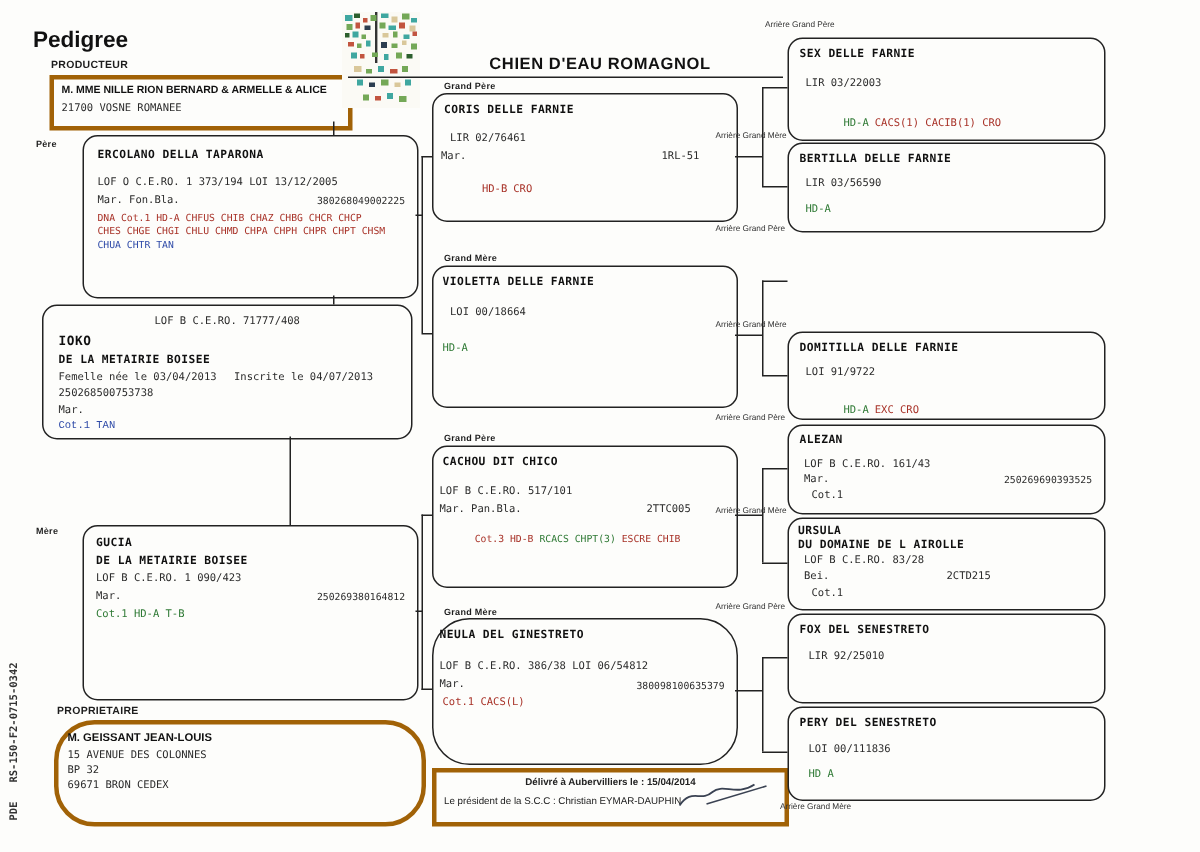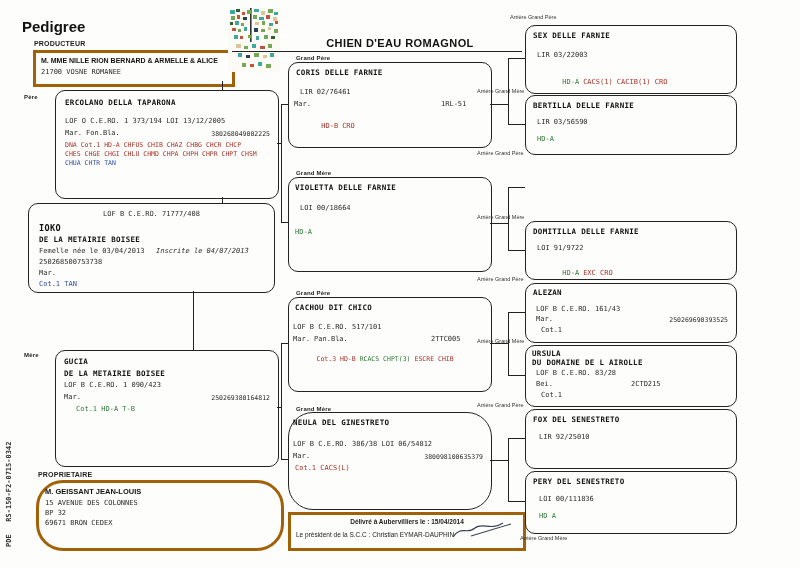--- a/index.html
+++ b/index.html
@@ -107,34 +107,34 @@
     <div class="abs mono-sm red" style="left:9px;top:50px;">DNA Cot.1 HD-A CHFUS CHIB CHAZ CHBG CHCR CHCP</div>
     <div class="abs mono-sm red" style="left:9px;top:59px;">CHES CHGE CHGI CHLU CHMD CHPA CHPH CHPR CHPT CHSM</div>
     <div class="abs mono-sm blue" style="left:9px;top:68px;">CHUA CHTR TAN</div>
   </div>
 
   <div class="box" style="left:28px;top:203px;width:245px;height:88px;">
     <div class="abs mono ctr" style="top:6px;">LOF B C.E.RO. 71777/408</div>
     <div class="abs big-name" style="left:10px;top:19px;">IOKO</div>
     <div class="abs bname" style="left:10px;top:31px;">DE LA METAIRIE BOISEE</div>
     <div class="abs mono" style="left:10px;top:43px;">Femelle née le 03/04/2013</div>
-    <div class="abs mono" style="left:127px;top:43px;font-style:italic;">Inscrite le 04/07/2013</div>
+    <div class="abs mono" style="left:127px;top:43px;">Inscrite le 04/07/2013</div>
     <div class="abs mono" style="left:10px;top:54px;">250268500753738</div>
     <div class="abs mono" style="left:10px;top:65px;">Mar.</div>
-    <div class="abs mono blue" style="left:10px;top:76px;">Cot.1 TAN</div>
+    <div class="abs mono blue" style="left:10px;top:76px;font-family:Liberation Mono, monospace;">Cot.1 TAN</div>
   </div>
 
   <div class="abs tiny" style="left:24px;top:352px;">Mère</div>
   <div class="box" style="left:55px;top:350px;width:222px;height:115px;">
     <div class="abs bname" style="left:8px;top:6px;">GUCIA</div>
     <div class="abs bname" style="left:8px;top:18px;">DE LA METAIRIE BOISEE</div>
     <div class="abs mono" style="left:8px;top:30px;">LOF B C.E.RO. 1 090/423</div>
     <div class="abs mono" style="left:8px;top:42px;">Mar.</div>
     <div class="abs mono-sm rt" style="top:43px;">250269380164812</div>
-    <div class="abs mono green" style="left:20px;top:54px;">Cot.1 HD-A T-B</div>
+    <div class="abs mono green" style="left:8px;top:54px;">Cot.1 HD-A T-B</div>
   </div>
 
   <div class="abs tiny" style="left:38px;top:471px;font-size:7px;">PROPRIETAIRE</div>
   <div class="sbox" style="left:36px;top:480px;width:242px;height:65px;border-radius:27px;">
     <div class="abs" style="left:6px;top:4px;font:bold 7.5px 'Liberation Sans',sans-serif;color:#111;">M. GEISSANT JEAN-LOUIS</div>
     <div class="abs mono" style="left:6px;top:16px;">15 AVENUE DES COLONNES</div>
     <div class="abs mono" style="left:6px;top:26px;">BP 32</div>
     <div class="abs mono" style="left:6px;top:36px;">69671 BRON CEDEX</div>
   </div>
 

